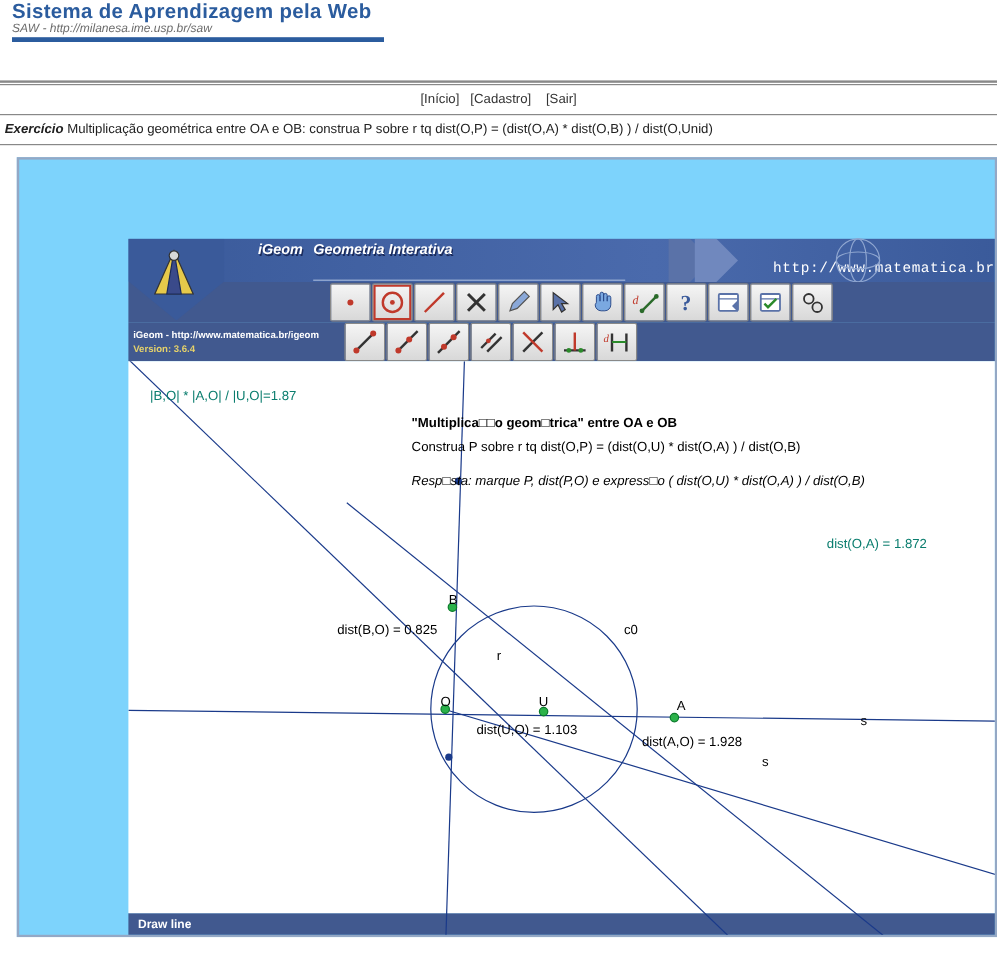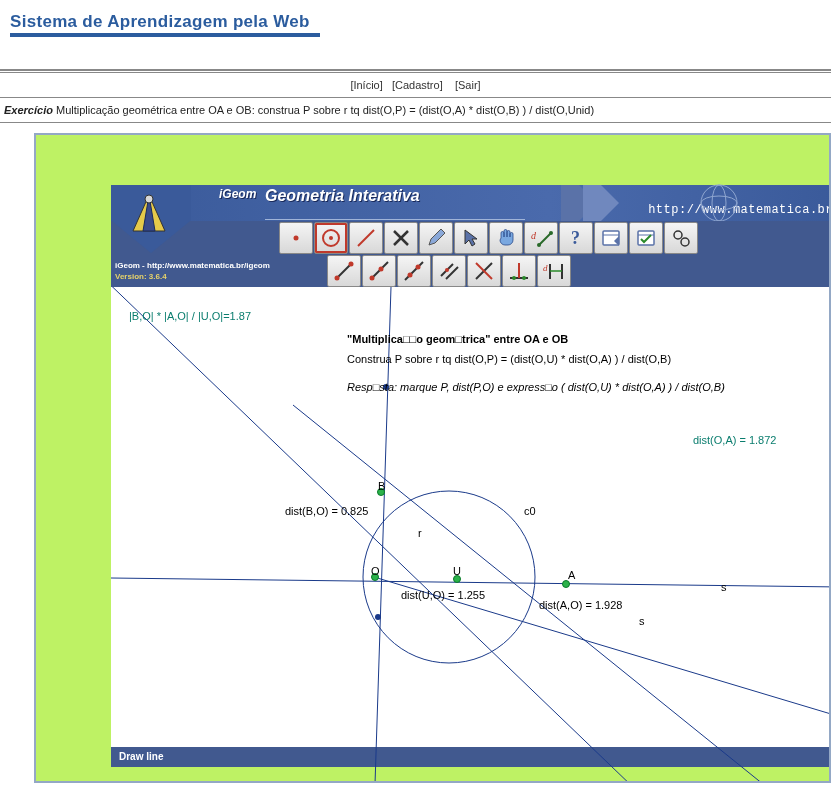--- a/index.html
+++ b/index.html
@@ -1,68 +1,69 @@
 <!DOCTYPE html>
 <html><head>
 <meta charset="utf-8">
 <style>
   * { box-sizing: border-box; margin: 0; padding: 0; }
   body { font-family: Verdana, Arial, sans-serif; font-size: 11px; background: #fff; width: 831px; }
   
-  .header-logo { padding: 12px 10px 2px 10px; }
+  .header-logo { padding: 0 10px 2px 10px; }
   .header-title { font-family: Verdana, sans-serif; font-size: 17px; font-weight: bold; color: #2b5c9e; letter-spacing: 0.3px; }
   .header-sub { font-family: Verdana, sans-serif; font-size: 10px; color: #6b6b6b; font-style: italic; margin-top: -1px; }
   .header-rule { height: 4px; background: #2b5c9e; width: 310px; margin-top: 1px; }
   
   .top-divider { border-top: 2px solid #888; border-bottom: 1px solid #888; height: 4px; margin-top: 30px; }
   
   .nav-links { text-align: center; font-family: Verdana, sans-serif; font-size: 11px; padding: 6px 0; color: #333; }
   .nav-links span { cursor: pointer; margin-top: 16px; }
   
   .mid-divider { border-top: 1px solid #888; height: 1px; }
   
   .exercise-block { padding: 6px 4px 6px 4px; font-family: Verdana, sans-serif; font-size: 11px; color: #222; }
   .exercise-block .label { font-style: italic; font-weight: bold; }
   
-  .content-frame { border: 2px solid #94a8c5; margin: 10px 0 0 34px; padding: 0; background: #bef264; position: relative; height: 650px; overflow: hidden; }
+  .content-frame { border: 2px solid #94a8c5; margin: 10px 0 0 14px; padding: 16px; background: #7dd3fc; position: relative; height: 650px; overflow: hidden; }
   
   .applet-wrap { margin: 50px 0 0 75px; width: 730px; position: relative; }
   
   
   .banner { position: relative; height: 36px; background: linear-gradient(to right, #3a5a9a 0%, #4a6aac 60%, #3a5a9a 100%); overflow: visible; }
   .banner-logo-shape { position: absolute; left: 0; top: 0; width: 80px; height: 68px; background: #3a5a9a; clip-path: polygon(0 0, 100% 0, 100% 52%, 50% 100%, 0 52%); z-index: 5; }
   .banner-logo-icon { position: absolute; left: 10px; top: 6px; width: 56px; height: 48px; z-index: 6; }
   .banner-title1 { position: absolute; left: 108px; top: 2px; font-family: Verdana, sans-serif; font-size: 12px; font-weight: bold; font-style: italic; color: #fff; text-shadow: 1px 1px 0 #1a2a5a; }
-  .banner-title2 { position: absolute; left: 154px; top: 2px; font-family: Verdana, sans-serif; font-size: 16px; font-weight: bold; font-style: italic; color: #fff; text-shadow: 1px 1px 0 #1a2a5a; }
+  .banner-title2 { position: absolute; left: 154px; top: 2px; font-family: Verdana, sans-serif; font-size: 12px; font-weight: bold; font-style: italic; color: #fff; text-shadow: 1px 1px 0 #1a2a5a; }
   .banner-url { position: absolute; right: 8px; top: 18px; font-family: "Courier New", monospace; font-size: 12px; color: #fff; letter-spacing: 0.5px; }
   .banner-underline { position: absolute; left: 154px; top: 34px; width: 260px; height: 1px; background: #a0b4d8; }
   
   
   .toolbar-row { position: relative; background: #41598f; height: 34px; display: flex; align-items: center; }
   .toolbar-spacer { width: 168px; flex: 0 0 auto; }
   .tb-btn { width: 34px; height: 32px; background: linear-gradient(#f5f5f5, #d8d8d8); border: 1px solid #888; border-radius: 2px; margin-right: 1px; display: inline-flex; align-items: center; justify-content: center; cursor: pointer; position: relative; }
   .tb-btn.selected-ring { box-shadow: inset 0 0 0 2px #c0392b; }
   .toolbar2-row { background: #41598f; height: 32px; display: flex; align-items: center; }
-  .toolbar2-left { width: 216px; flex: 0 0 auto; padding-left: 4px; }
+  .toolbar2-left { width: 180px; flex: 0 0 auto; padding-left: 4px; }
   .toolbar2-left .info1 { font-family: Verdana, sans-serif; font-size: 8px; font-weight: bold; color: #fff; }
   .toolbar2-left .info2 { font-family: Verdana, sans-serif; font-size: 8px; font-weight: bold; color: #e6d26a; margin-top: 2px; }
   
   
   .canvas-area { position: relative; background: #fff; height: 460px; width: 100%; overflow: visible; }
   .canvas-area svg { position: absolute; left: 0; top: 0; }
   .lbl { position: absolute; font-family: Liberation Sans, sans-serif; font-size: 11px; color: #000; white-space: nowrap; }
   .lbl.teal { color: #0a7d6e; }
   .lbl.italic { font-style: italic; }
   .status-bar { background: #41598f; color: #fff; font-family: Verdana, sans-serif; font-size: 10px; font-weight: bold; padding: 4px 8px; height: 20px; width: 100%; }
 </style>
 </head>
 <body>
 
 <div class="header-logo">
   <div class="header-title">Sistema de Aprendizagem pela Web</div>
+  <div class="header-sub">SAW - http://milanesa.ime.usp.br/saw</div>
   <div class="header-rule"></div>
 </div>
 
 <div class="top-divider"></div>
 
 <div class="nav-links">
   <span>[Início]</span>
   &nbsp;
   <span>[Cadastro]</span>
   &nbsp;&nbsp;
@@ -258,21 +259,21 @@
         <circle cx="267" cy="330" r="3" fill="#1a3a8a"></circle>
         <circle cx="275" cy="100" r="3" fill="#1a3a8a"></circle>
       </svg>
 
       <div class="lbl teal" style="left:18px; top:23px;">|B,O| * |A,O| / |U,O|=1.87</div>
       <div class="lbl" style="left:236px; top:46px; font-weight:bold;">"Multiplica□□o geom□trica" entre OA e OB</div>
       <div class="lbl italic" style="left:236px; top:94px;">Resp□sta: marque P, dist(P,O) e express□o ( dist(O,U) * dist(O,A) ) / dist(O,B)</div>
       <div class="lbl" style="left:236px; top:66px;">Construa P sobre r tq dist(O,P) = (dist(O,U) * dist(O,A) ) / dist(O,B)</div>
       <div class="lbl teal" style="left:582px; top:147px;">dist(O,A) = 1.872</div>
       <div class="lbl" style="left:174px; top:218px;text-align:center;">dist(B,O) = 0.825</div>
-      <div class="lbl" style="left:290px; top:302px;">dist(U,O) = 1.255</div>
+      <div class="lbl" style="left:290px; top:302px;">dist(U,O) = 1.103</div>
       <div class="lbl" style="left:428px; top:312px;">dist(A,O) = 1.928</div>
       <div class="lbl" style="left:260px; top:278px;">O</div>
       <div class="lbl" style="left:342px; top:278px;">U</div>
       <div class="lbl" style="left:457px; top:282px;">A</div>
       <div class="lbl" style="left:267px; top:193px;">B</div>
       <div class="lbl" style="left:307px; top:240px;">r</div>
       <div class="lbl" style="left:610px; top:294px;">s</div>
       <div class="lbl" style="left:528px; top:328px;">s</div>
       <div class="lbl" style="left:413px; top:218px;">c0</div>
     </div>

